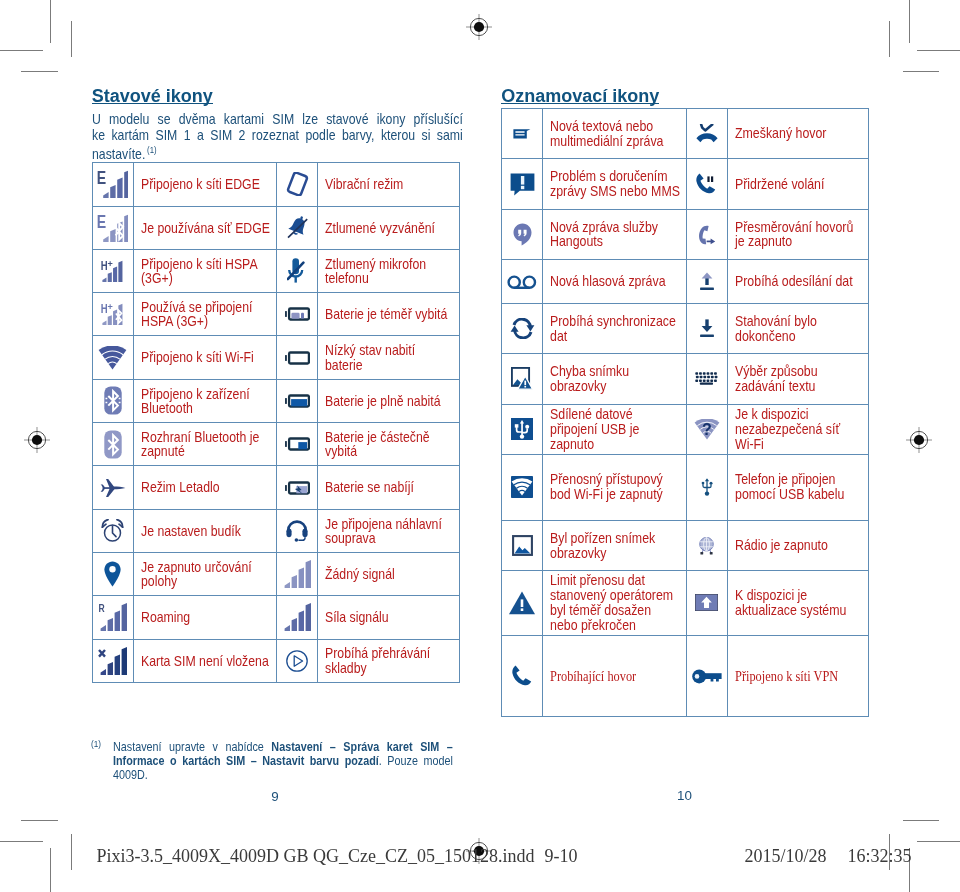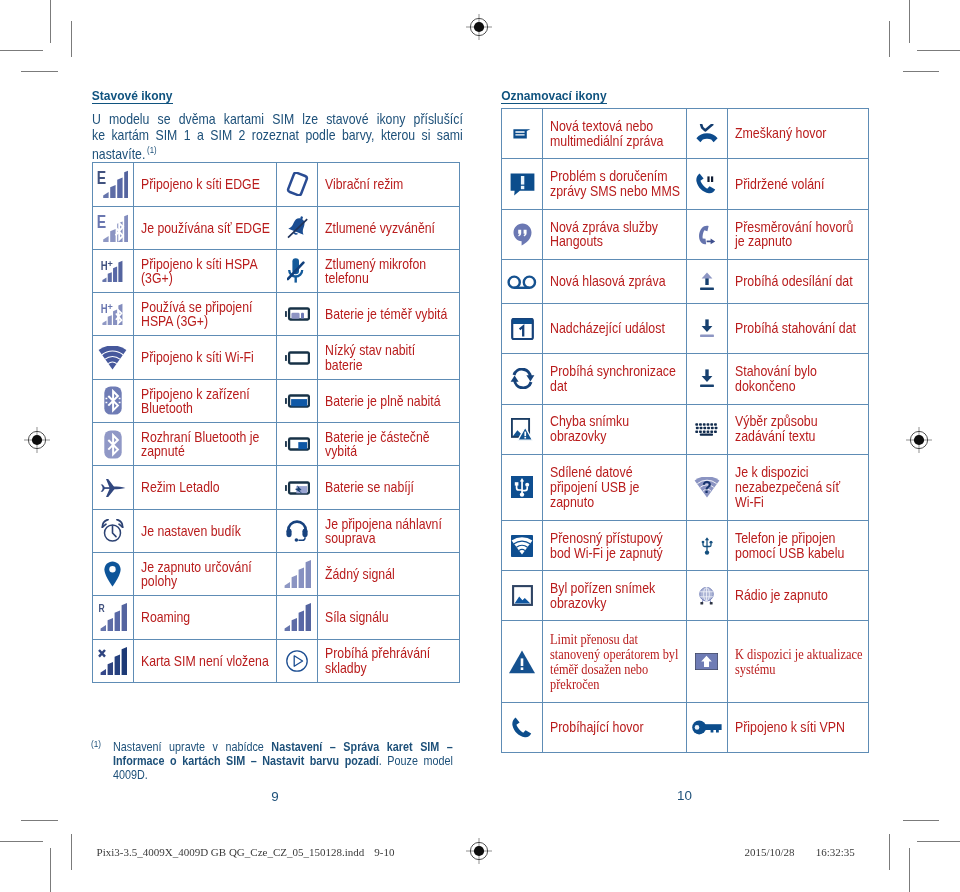--- a/index.html
+++ b/index.html
@@ -5,21 +5,21 @@
   html,body{margin:0;padding:0;}
   body{width:960px;height:892px;background:#fff;font-family:"Liberation Sans",sans-serif;overflow:hidden;position:relative;}
   #page{position:absolute;inset:0;}
 
   
   .cmark{position:absolute;background:#7b7b7b;}
   .regmark{position:absolute;width:26px;height:26px;}
 
   
   .col{position:absolute;inset:0;}
-  .heading{color:#10537f;font-weight:bold;font-size:12px;
+  .heading{color:#10537f;font-weight:bold;font-size:18px;
            border-bottom:1.35px solid #10537f;display:inline-block;padding-bottom:0.6px;line-height:12.4px;}
   .intro{color:#1d5079;font-size:13.9px;line-height:15.55px;
          width:419px;transform:scaleX(0.885);transform-origin:left top;}
   .introline{text-align:justify;text-align-last:justify;}
   .introline:last-child{text-align-last:left;}
   .sup{font-size:8.8px;vertical-align:super;letter-spacing:0;padding-left:2px;}
 
   
   table.icons{border-collapse:collapse;table-layout:fixed;border:1.3px solid #2c5872;}
   table.icons td{border:1px solid #5e8cb5;padding:0;vertical-align:middle;}
@@ -41,21 +41,21 @@
   
   .footnote{color:#1d5079;font-size:12.2px;line-height:14.0px;text-align:justify;
             width:384px;transform:scaleX(0.885);transform-origin:left top;}
   .footnote b{font-weight:bold;}
   .fnline{text-align:justify;text-align-last:justify;}
   .fnline:last-child{text-align-last:left;}
   .fnmark{position:absolute;color:#1d5079;font-size:8.2px;}
   .pagenum{color:#1d5079;font-size:13.4px;text-align:center;}
 
   
-  .pfoot{position:absolute;color:#3a3a3a;font-family:"Liberation Serif",serif;font-size:11px;white-space:nowrap;}
+  .pfoot{position:absolute;color:#3a3a3a;font-family:"Liberation Serif",serif;font-size:18px;white-space:nowrap;}
 </style>
 </head>
 <body>
 
 <div id="page">
 
   <div>
 
     <div class="cmark" style="left:50.3px;top:0;width:0.9px;height:43px;"></div>
     <div class="cmark" style="left:0;top:50px;width:43px;height:0.9px;"></div>
@@ -523,42 +523,20 @@
                 <path d="M7.0 0.4 L1.6 6.4 L12.4 6.4 Z" fill="#8d96c3"></path>
  <rect x="0.1" y="15.5" width="13.8" height="2.4" rx="0.5" fill="#17406f"></rect>
               </svg>
             </td>
             <td class="tx">
               <span>Probíhá odesílání dat</span>
             </td>
           </tr>
           <tr>
             <td class="ic">
-              <svg width="23" height="22" viewBox="0 0 23 22">
- <rect x="1.2" y="0.9" width="20.6" height="20.2" rx="1.6" fill="#fff" stroke="#16427a" stroke-width="2.2"></rect>
- <path d="M2.0 1.4 h19.0 v4.6 h-19.0 z" fill="#0d4f8f"></path>
- <path d="M8.6 11.4 L12.2 8.4 L12.2 18.4" fill="none" stroke="#16427a" stroke-width="2.3" stroke-linejoin="miter"></path>
-              </svg>
-            </td>
-            <td class="tx">
-              <span>Nadcházející událost</span>
-            </td>
-            <td class="ic">
-              <svg width="14" height="19" viewBox="0 0 14 19">
- <rect x="5.3" y="0.4" width="3.4" height="8.0" fill="#17406f"></rect>
-                <path d="M7.0 13.0 L1.6 7.0 L12.4 7.0 Z" fill="#17406f"></path>
- <rect x="0.1" y="15.5" width="13.8" height="2.4" rx="0.5" fill="#8d96c3"></rect>
-              </svg>
-            </td>
-            <td class="tx">
-              <span>Probíhá stahování dat</span>
-            </td>
-          </tr>
-          <tr>
-            <td class="ic">
               <svg width="25" height="21" viewBox="0 0 25 21">
  <path d="M4.0 7.0 A8.4 8.4 0 0 1 20.4 9.0" fill="none" stroke="#16427a" stroke-width="3.0" stroke-linecap="butt"></path>
  <path d="M21.0 14.0 A8.4 8.4 0 0 1 4.6 12.0" fill="none" stroke="#16427a" stroke-width="3.0" stroke-linecap="butt"></path>
  <path d="M16.4 7.2 L24.4 7.2 L20.4 13.4 Z" fill="#16427a"></path>
  <path d="M8.6 13.8 L0.6 13.8 L4.6 7.6 Z" fill="#16427a"></path>
               </svg>
             </td>
             <td class="tx">
               <span>Probíhá synchronizace dat</span>
             </td>

